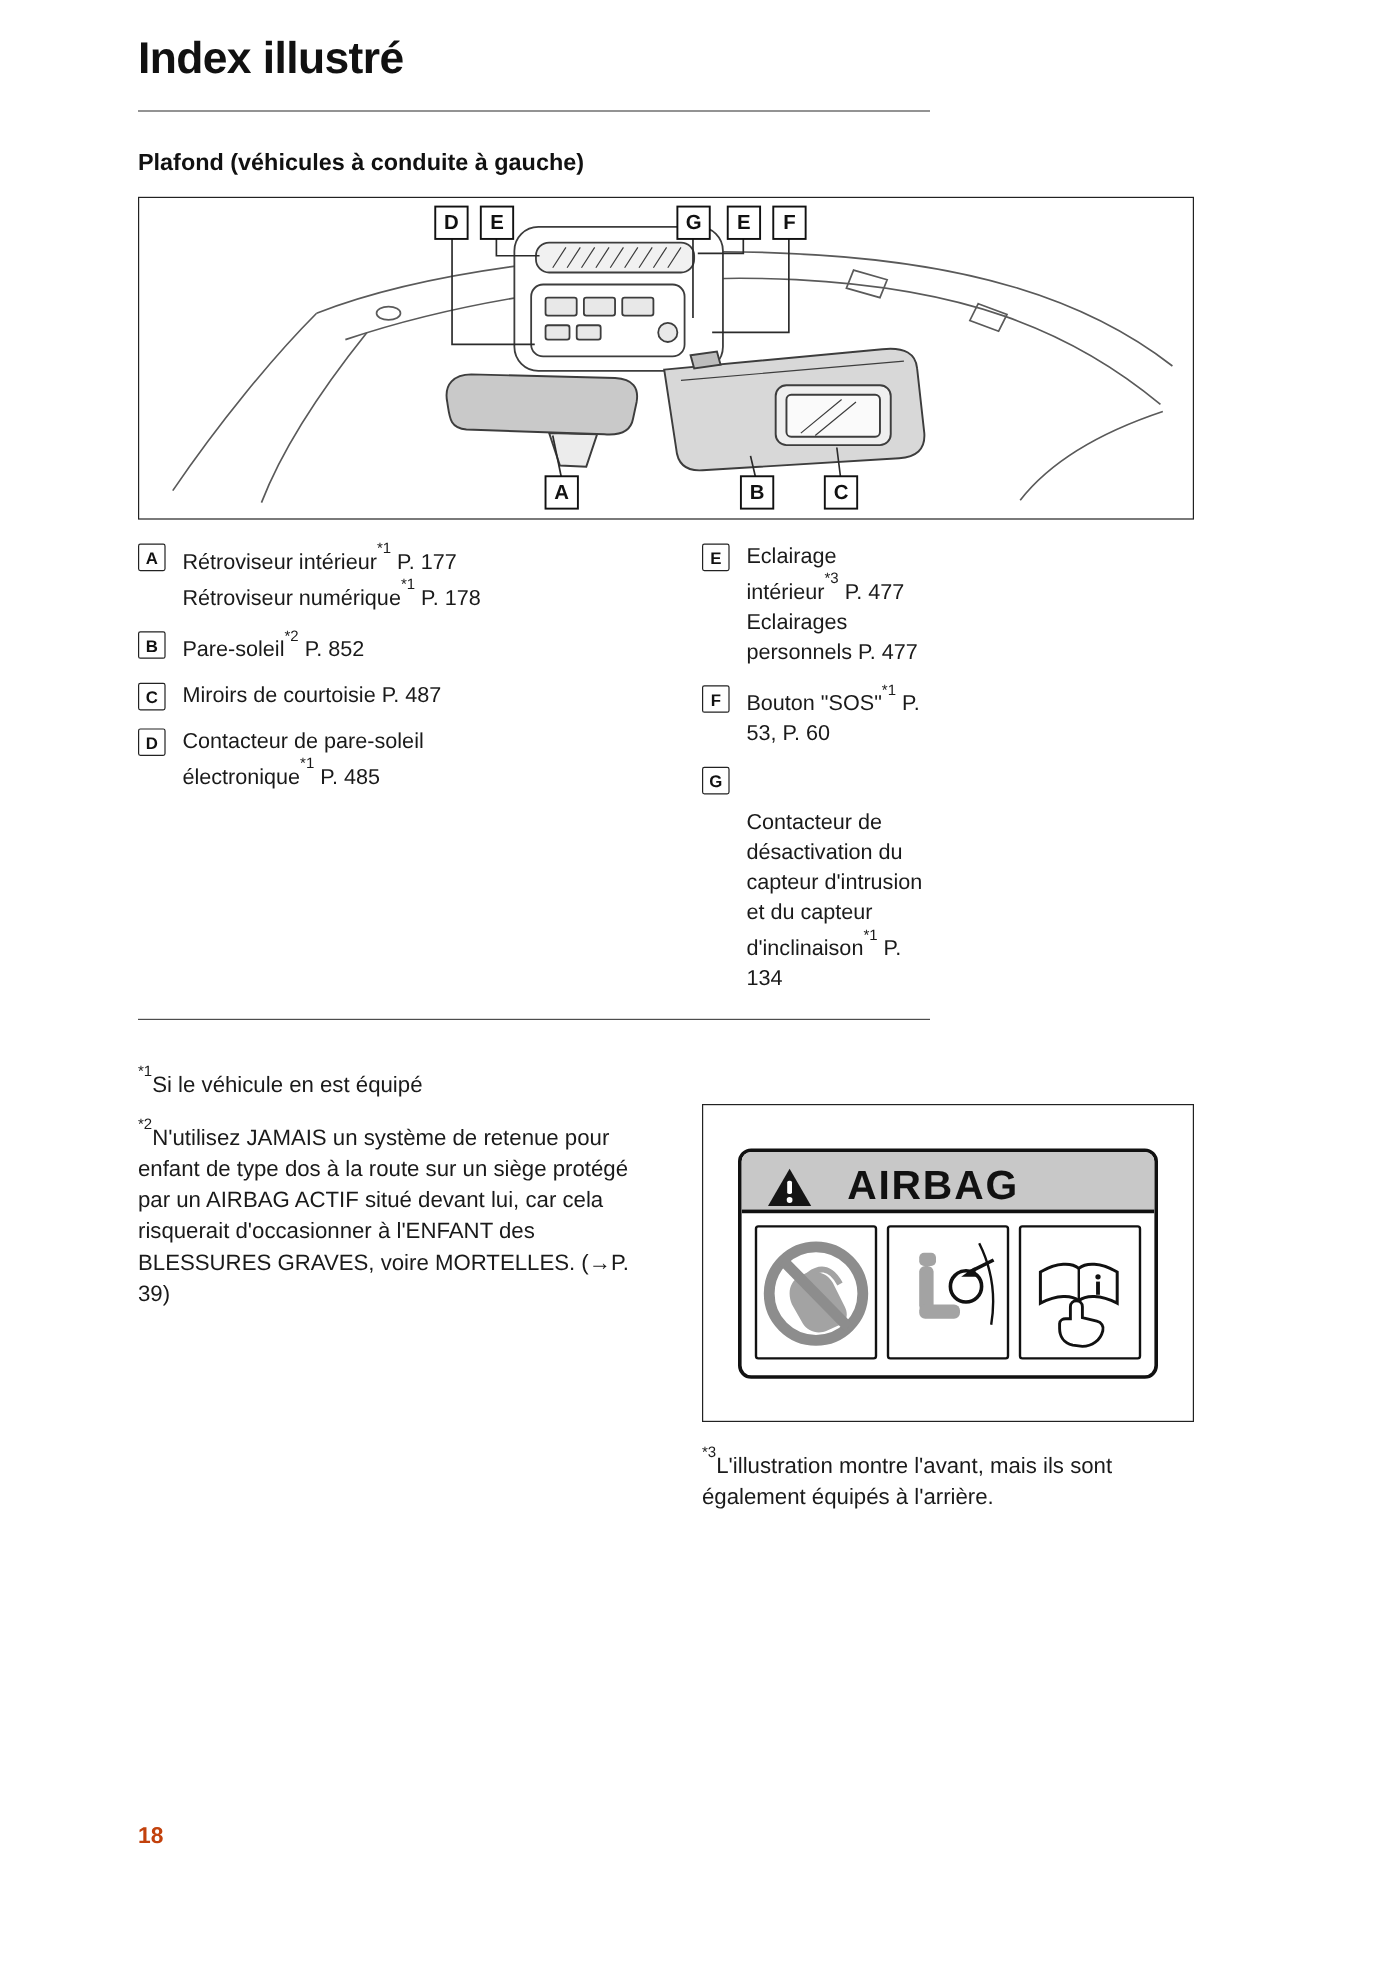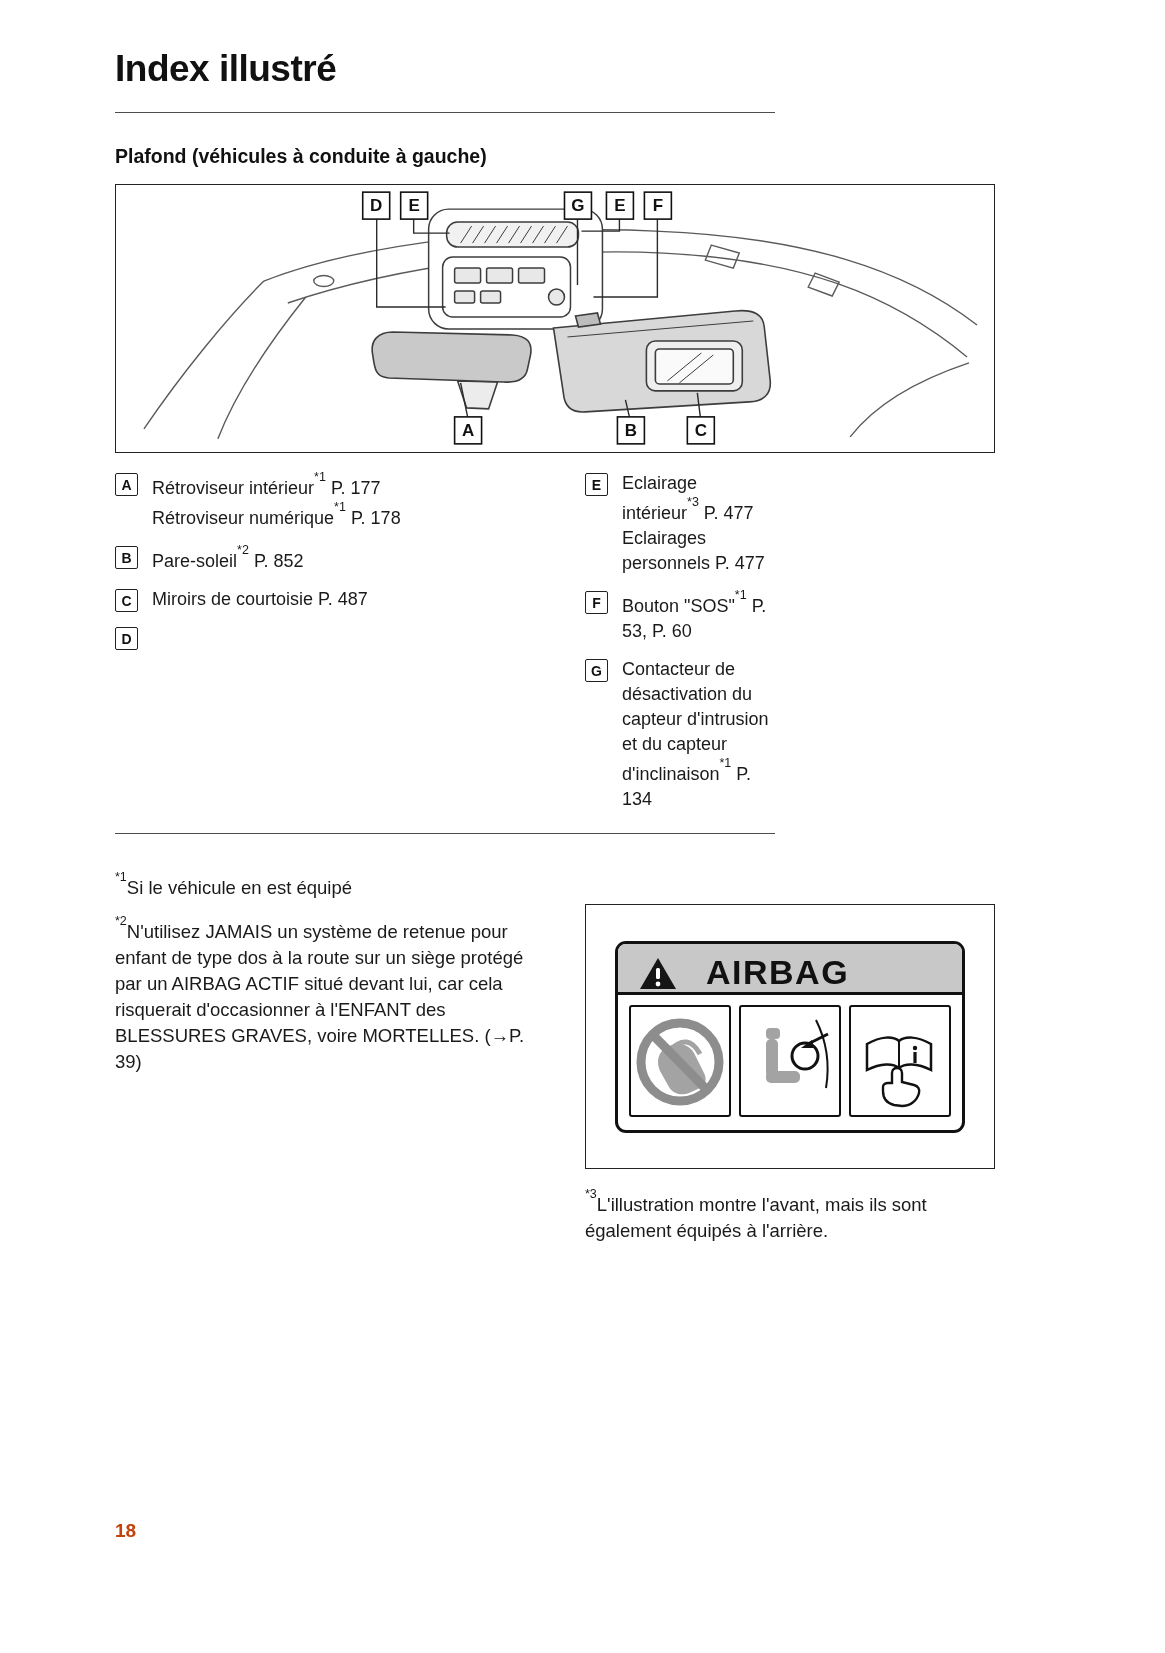--- a/index.html
+++ b/index.html
@@ -5,21 +5,21 @@
   * { margin:0; padding:0; box-sizing:border-box; }
   html,body { background:#ffffff; }
   .page {
     position:relative;
     width:1165px; height:1653px;
     background:#fff;
     font-family:"Liberation Sans","DejaVu Sans",sans-serif;
     color:#1a1a1a;
     overflow:hidden;
   }
-  .content { padding:48px 170px 0 115px; width:945px; }
+  .content { padding:28px 170px 0 115px; width:945px; }
 
   h1.title { font-size:37px; font-weight:bold; letter-spacing:-0.5px; color:#111; }
   hr.rule { border:none; border-top:1.5px solid #4d4d4d; margin-top:22px; }
   h2.section { font-size:19.5px; font-weight:bold; margin-top:32px; color:#111; }
 
   figure.diagram-frame {
     margin-top:16px;
     width:880px; height:269px;
     border:1.5px solid #222;
     background:#fff;
@@ -201,20 +201,23 @@
 
         <div class="legend-item">
           <span class="key-box">C</span>
           <div class="legend-text">
             <div><span>Miroirs de courtoisie P. 487</span></div>
           </div>
         </div>
 
         <div class="legend-item">
           <span class="key-box">D</span>
+          <div class="legend-text" style="max-width:280px;">
+            <div><span>Contacteur de pare-soleil électronique</span><sup class="fn">*1</sup><span> P. 485</span></div>
+          </div>
         </div>
 
       </div>
       <div class="legend-col-right">
 
         <div class="legend-item">
           <span class="key-box">E</span>
           <div class="legend-text">
             <div><span>Eclairage intérieur</span><sup class="fn">*3</sup><span> P. 477</span></div>
             <div><span>Eclairages personnels P. 477</span></div>
@@ -223,21 +226,21 @@
 
         <div class="legend-item">
           <span class="key-box">F</span>
           <div class="legend-text">
             <div><span>Bouton "SOS"</span><sup class="fn">*1</sup><span> P. 53, P. 60</span></div>
           </div>
         </div>
 
         <div class="legend-item">
           <span class="key-box">G</span>
-          <div class="legend-text" style="max-width:345px;">
+          <div class="legend-text" style="max-width:345px;margin-top:36px;">
             <div><span>Contacteur de désactivation du capteur d'intrusion et du capteur d'inclinaison</span><sup class="fn">*1</sup><span> P. 134</span></div>
           </div>
         </div>
 
       </div>
     </div>
 
     <hr class="rule" style="margin-top:8px;">
 
     <div class="notes-row">

